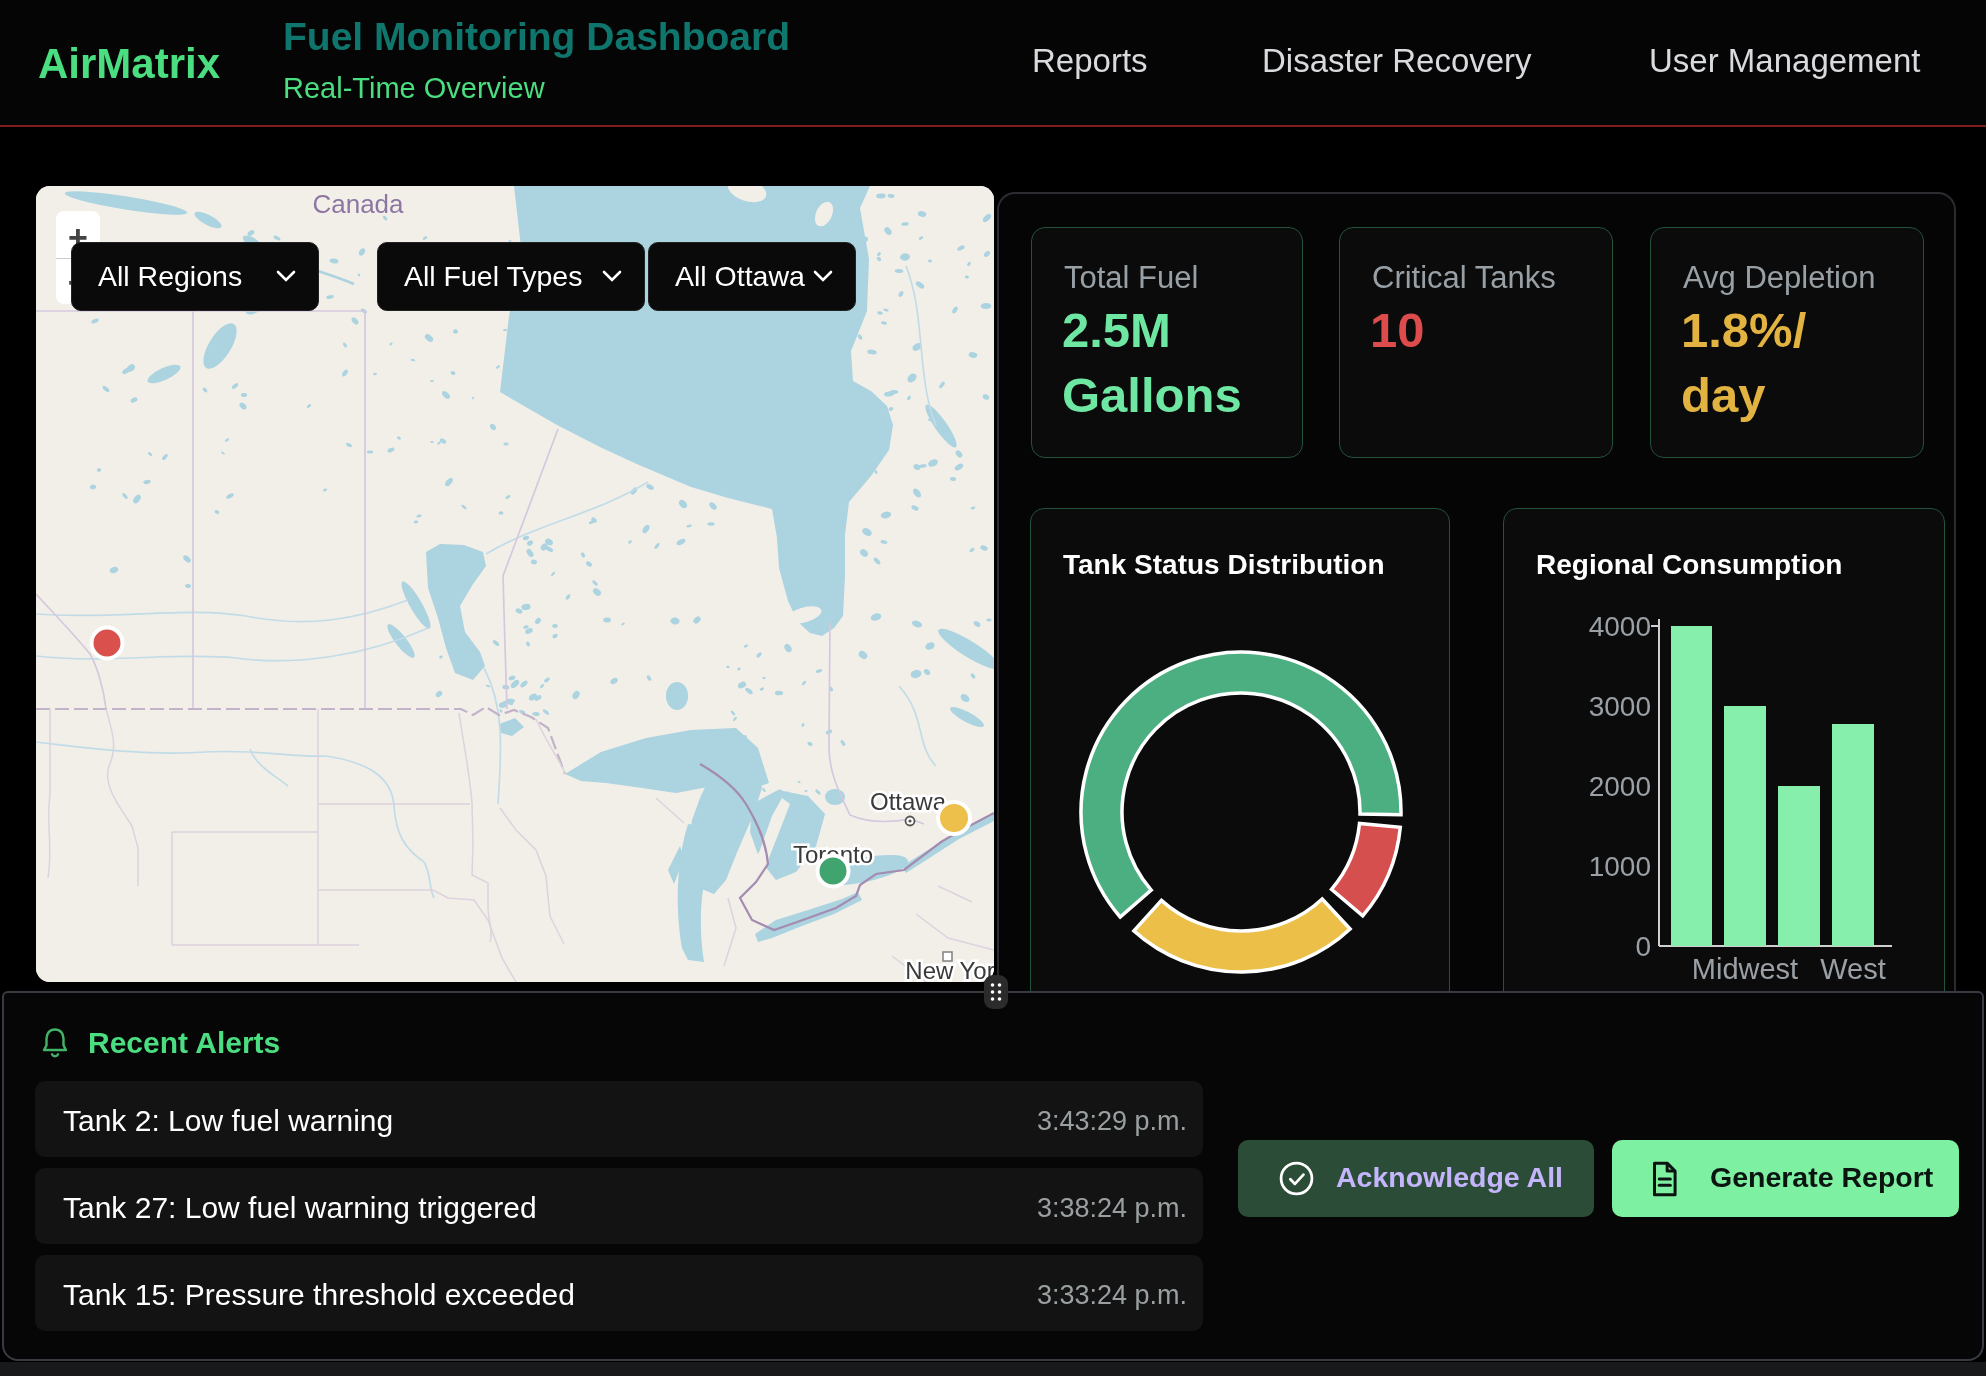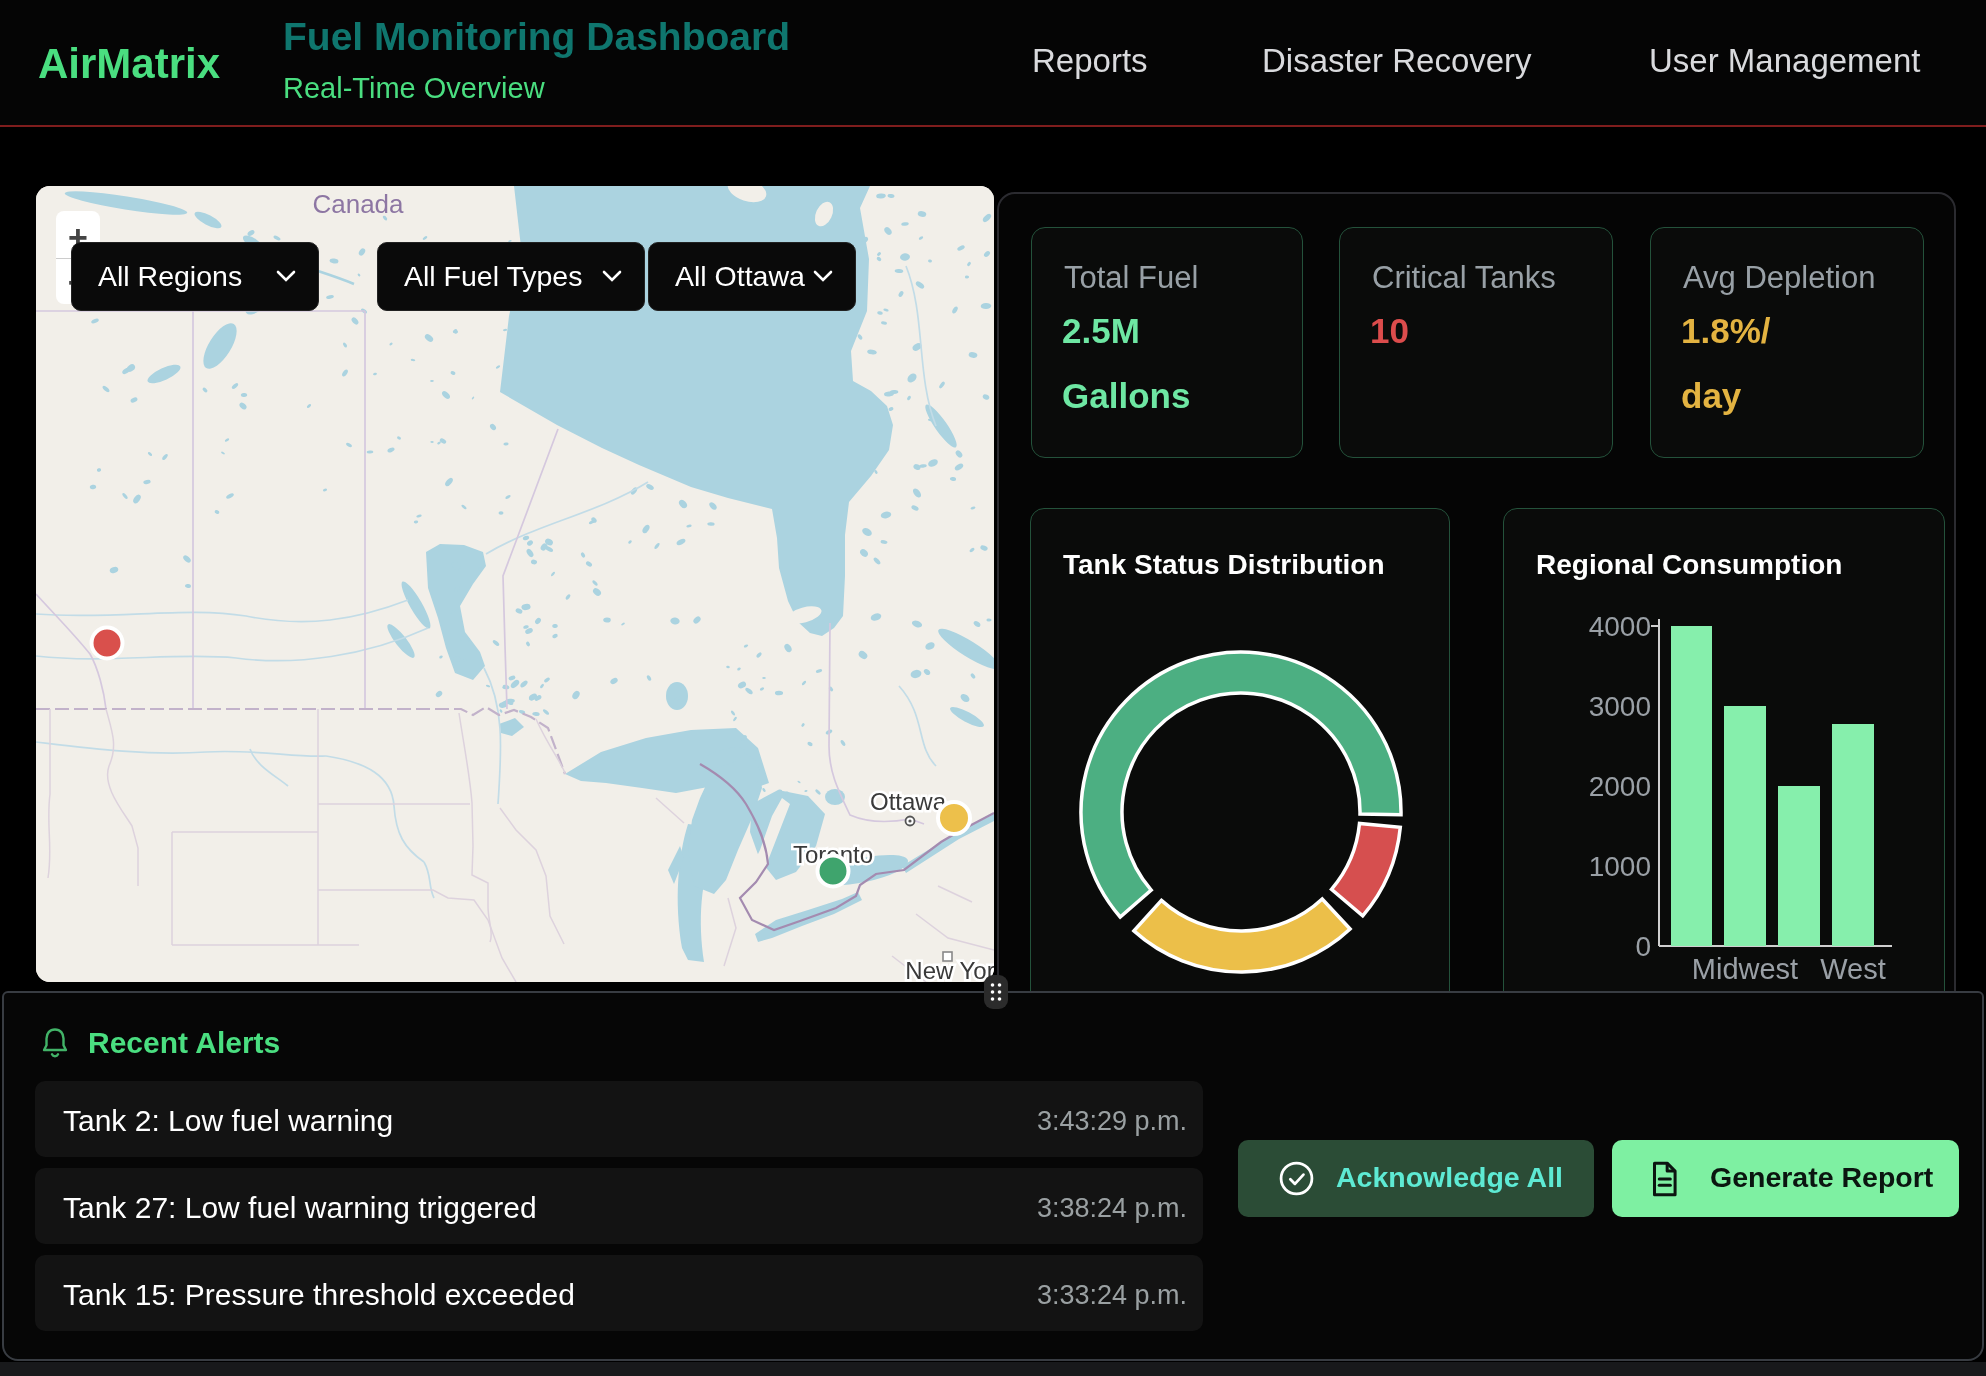--- a/index.html
+++ b/index.html
@@ -23,34 +23,34 @@
 #zoomctl .plus { position:absolute; left:0; top:7px; width:44px; text-align:center;
   font-size:34px; font-weight:bold; }
 #zoomctl .line { position:absolute; left:0; top:47px; width:44px; border-top:1px solid #ccc; }
 #zoomctl .minus { position:absolute; left:0; top:52px; width:44px; text-align:center;
   font-size:34px; font-weight:bold; }
 #rpanel { position:absolute; left:997px; top:192px; width:959px; height:830px;
   border:2px solid #2b2b30; border-radius:18px; background:#050505; }
 .scard { position:absolute; top:33px; height:231px; background:#0a0b0a;
   border:1.5px solid #24523b; border-radius:14px; }
 .slabel { position:absolute; left:32px; top:32px; font-size:31px; color:#98a0a6; }
-.sval { position:absolute; left:30px; top:70px; font-size:35px; font-weight:bold; line-height:65px; }
+.sval { position:absolute; left:30px; top:70px; font-size:49px; font-weight:bold; line-height:65px; }
 .ccard { position:absolute; top:314px; height:502px; background:#0a0b0a;
   border:1.5px solid #24523b; border-radius:14px; }
 .ccard svg { display:block; }
 .ctitle { position:absolute; left:32px; top:40px; font-size:28px; font-weight:bold; color:#fff; }
 #alerts { position:absolute; left:2px; top:991px; width:1982px; height:370px;
   background:#060606; border:2px solid #383c42; border-radius:6px 6px 16px 16px; z-index:40; }
 #alerts .hdr { position:absolute; left:84px; top:33px; font-size:30px; font-weight:bold; color:#4ade80; }
 .arow { position:absolute; left:31px; width:1168px; height:76px; background:#131313;
   border-radius:10px; color:#fff; font-size:30px; }
 .arow .msg { position:absolute; left:28px; top:23px; }
 .arow .time { position:absolute; right:16px; top:25px; font-size:27px; color:#9aa0a2; }
 #ackbtn { position:absolute; left:1234px; top:147px; width:356px; height:77px;
-  background:#2b4c36; border-radius:10px; color:#5eead4; font-size:28.5px; font-weight:bold; }
+  background:#2b4c36; border-radius:10px; color:#c4b5fd; font-size:28.5px; font-weight:bold; }
 #genbtn { position:absolute; left:1608px; top:147px; width:347px; height:77px;
   background:#7ef0a2; border-radius:10px; color:#0b1510; font-size:28.5px; font-weight:bold; }
 #handle { position:absolute; left:984px; top:975px; width:24px; height:34px;
   background:#2b2b2b; border-radius:9px; z-index:50; }
 #footstrip { position:absolute; left:0; top:1362px; width:1986px; height:14px; background:#18191b; }
 </style>
 </head>
 <body>
 <div id="header">
   <div id="logo">AirMatrix</div>

